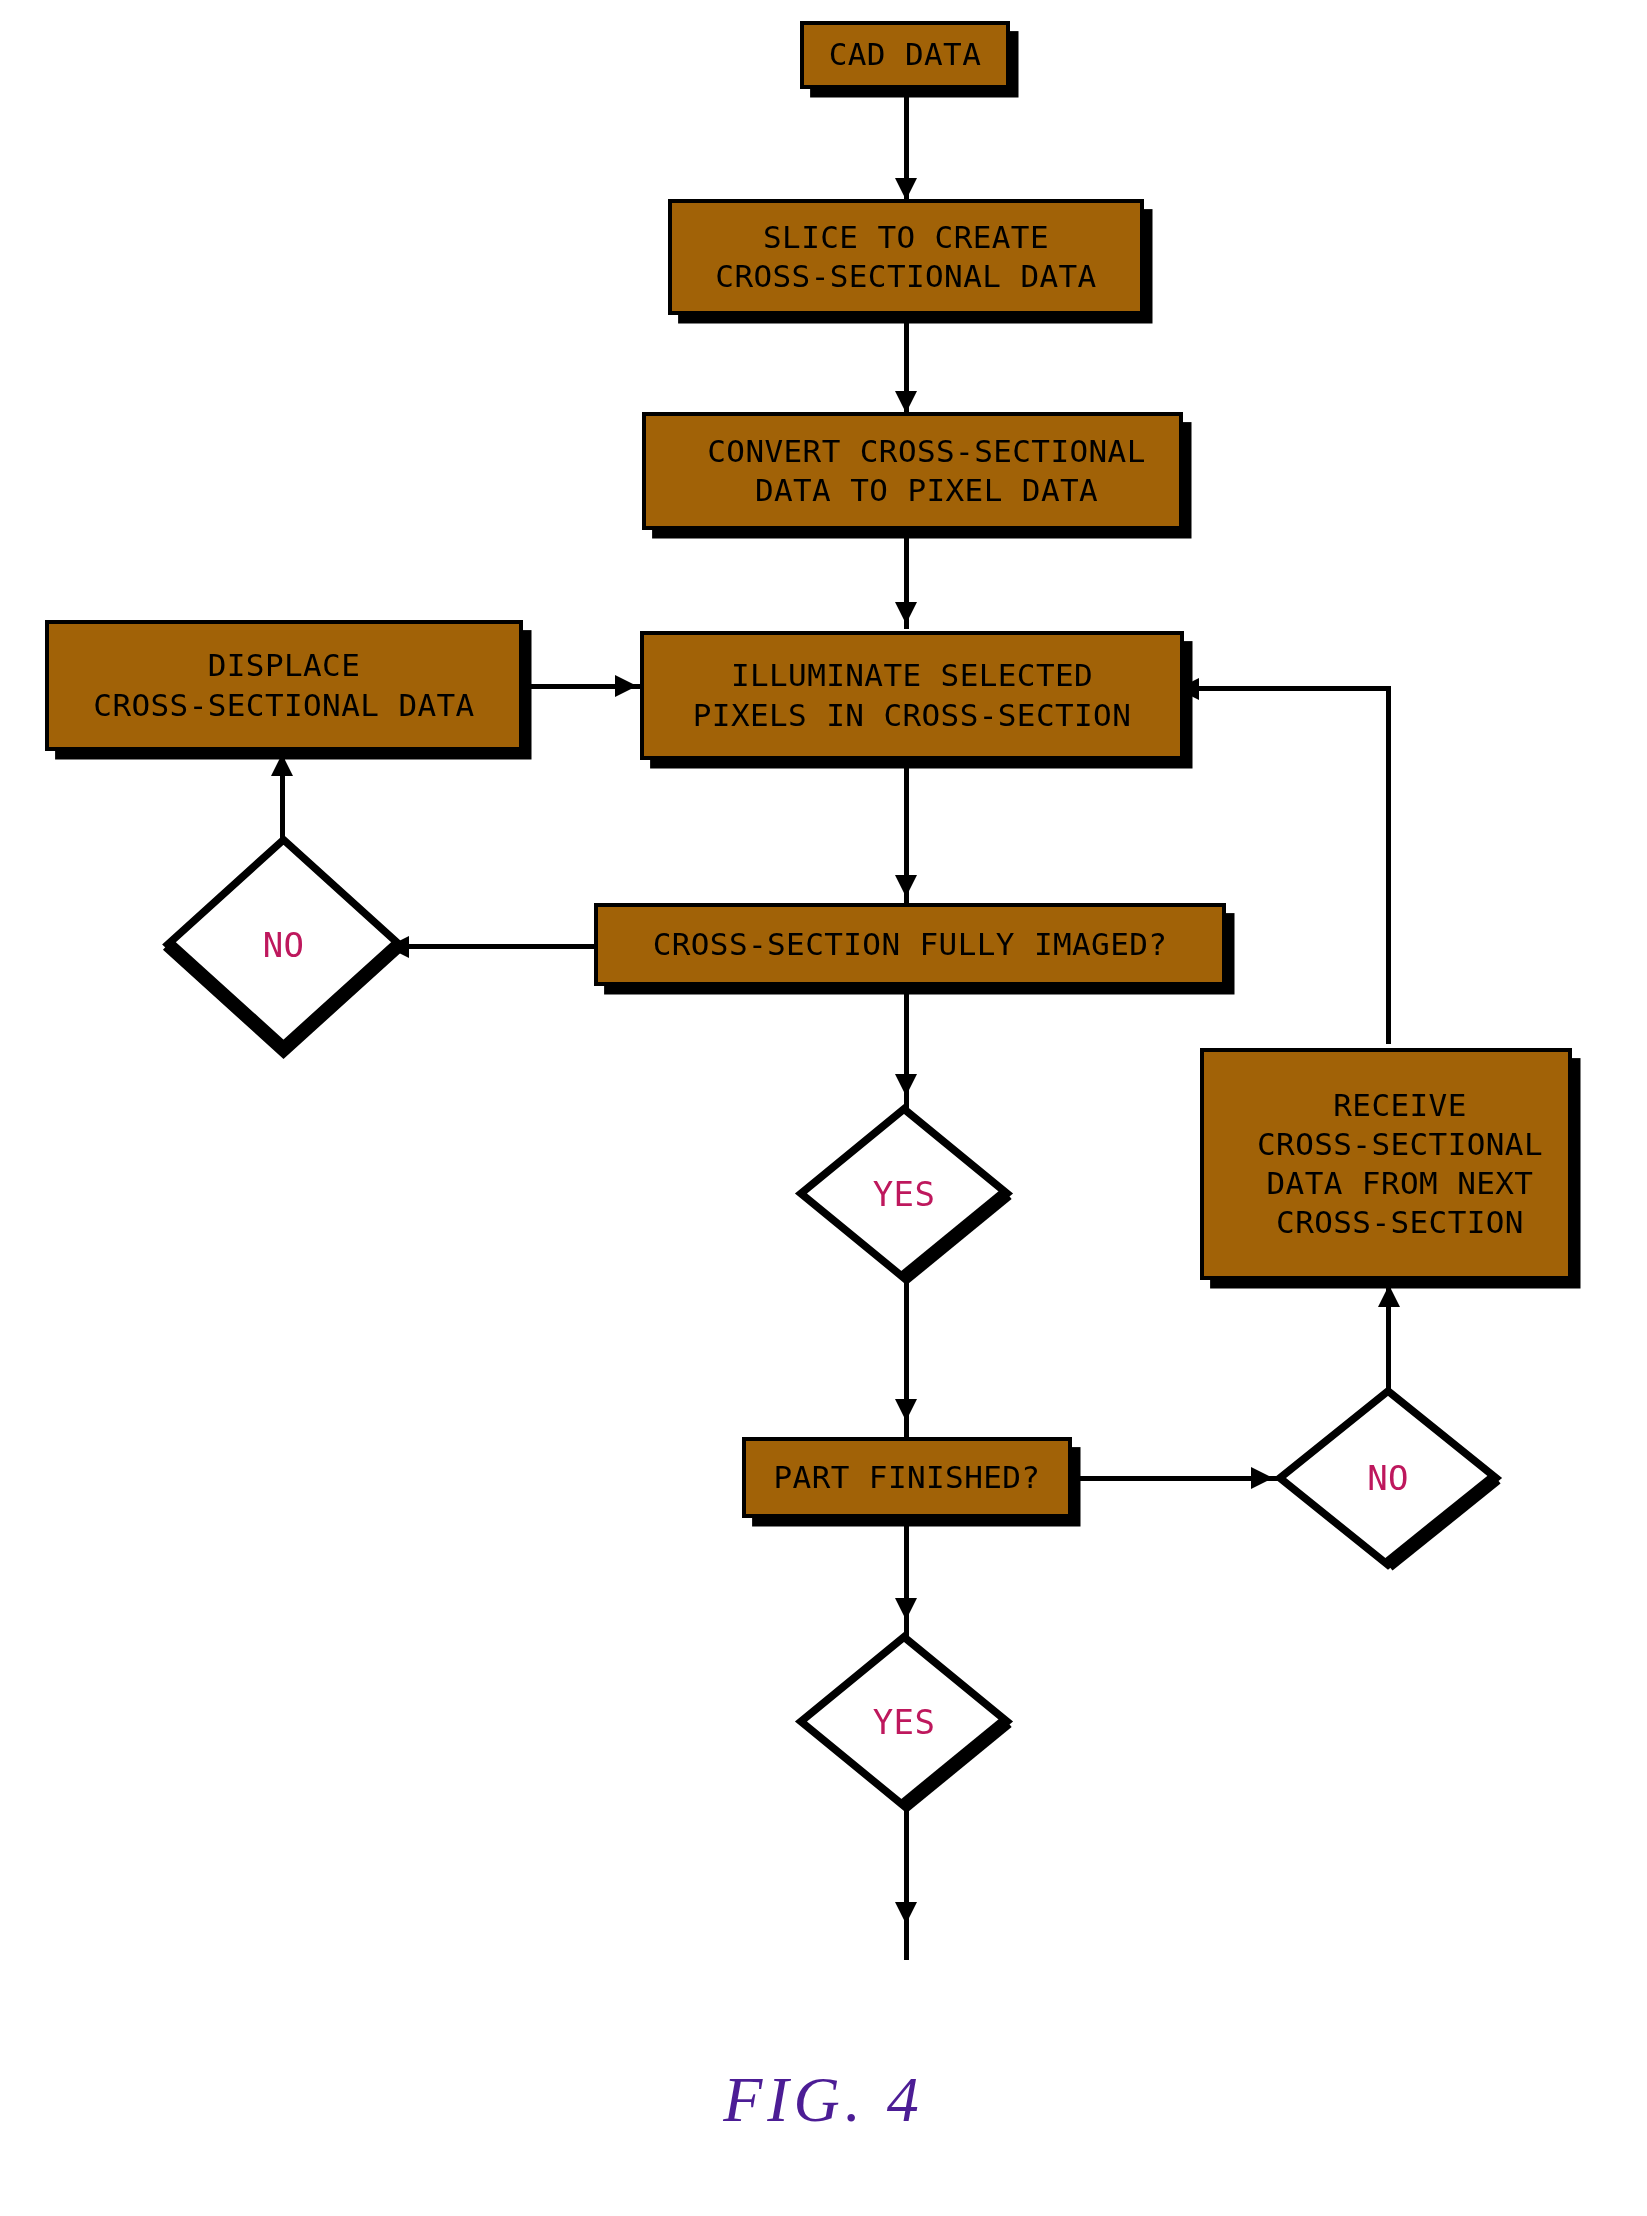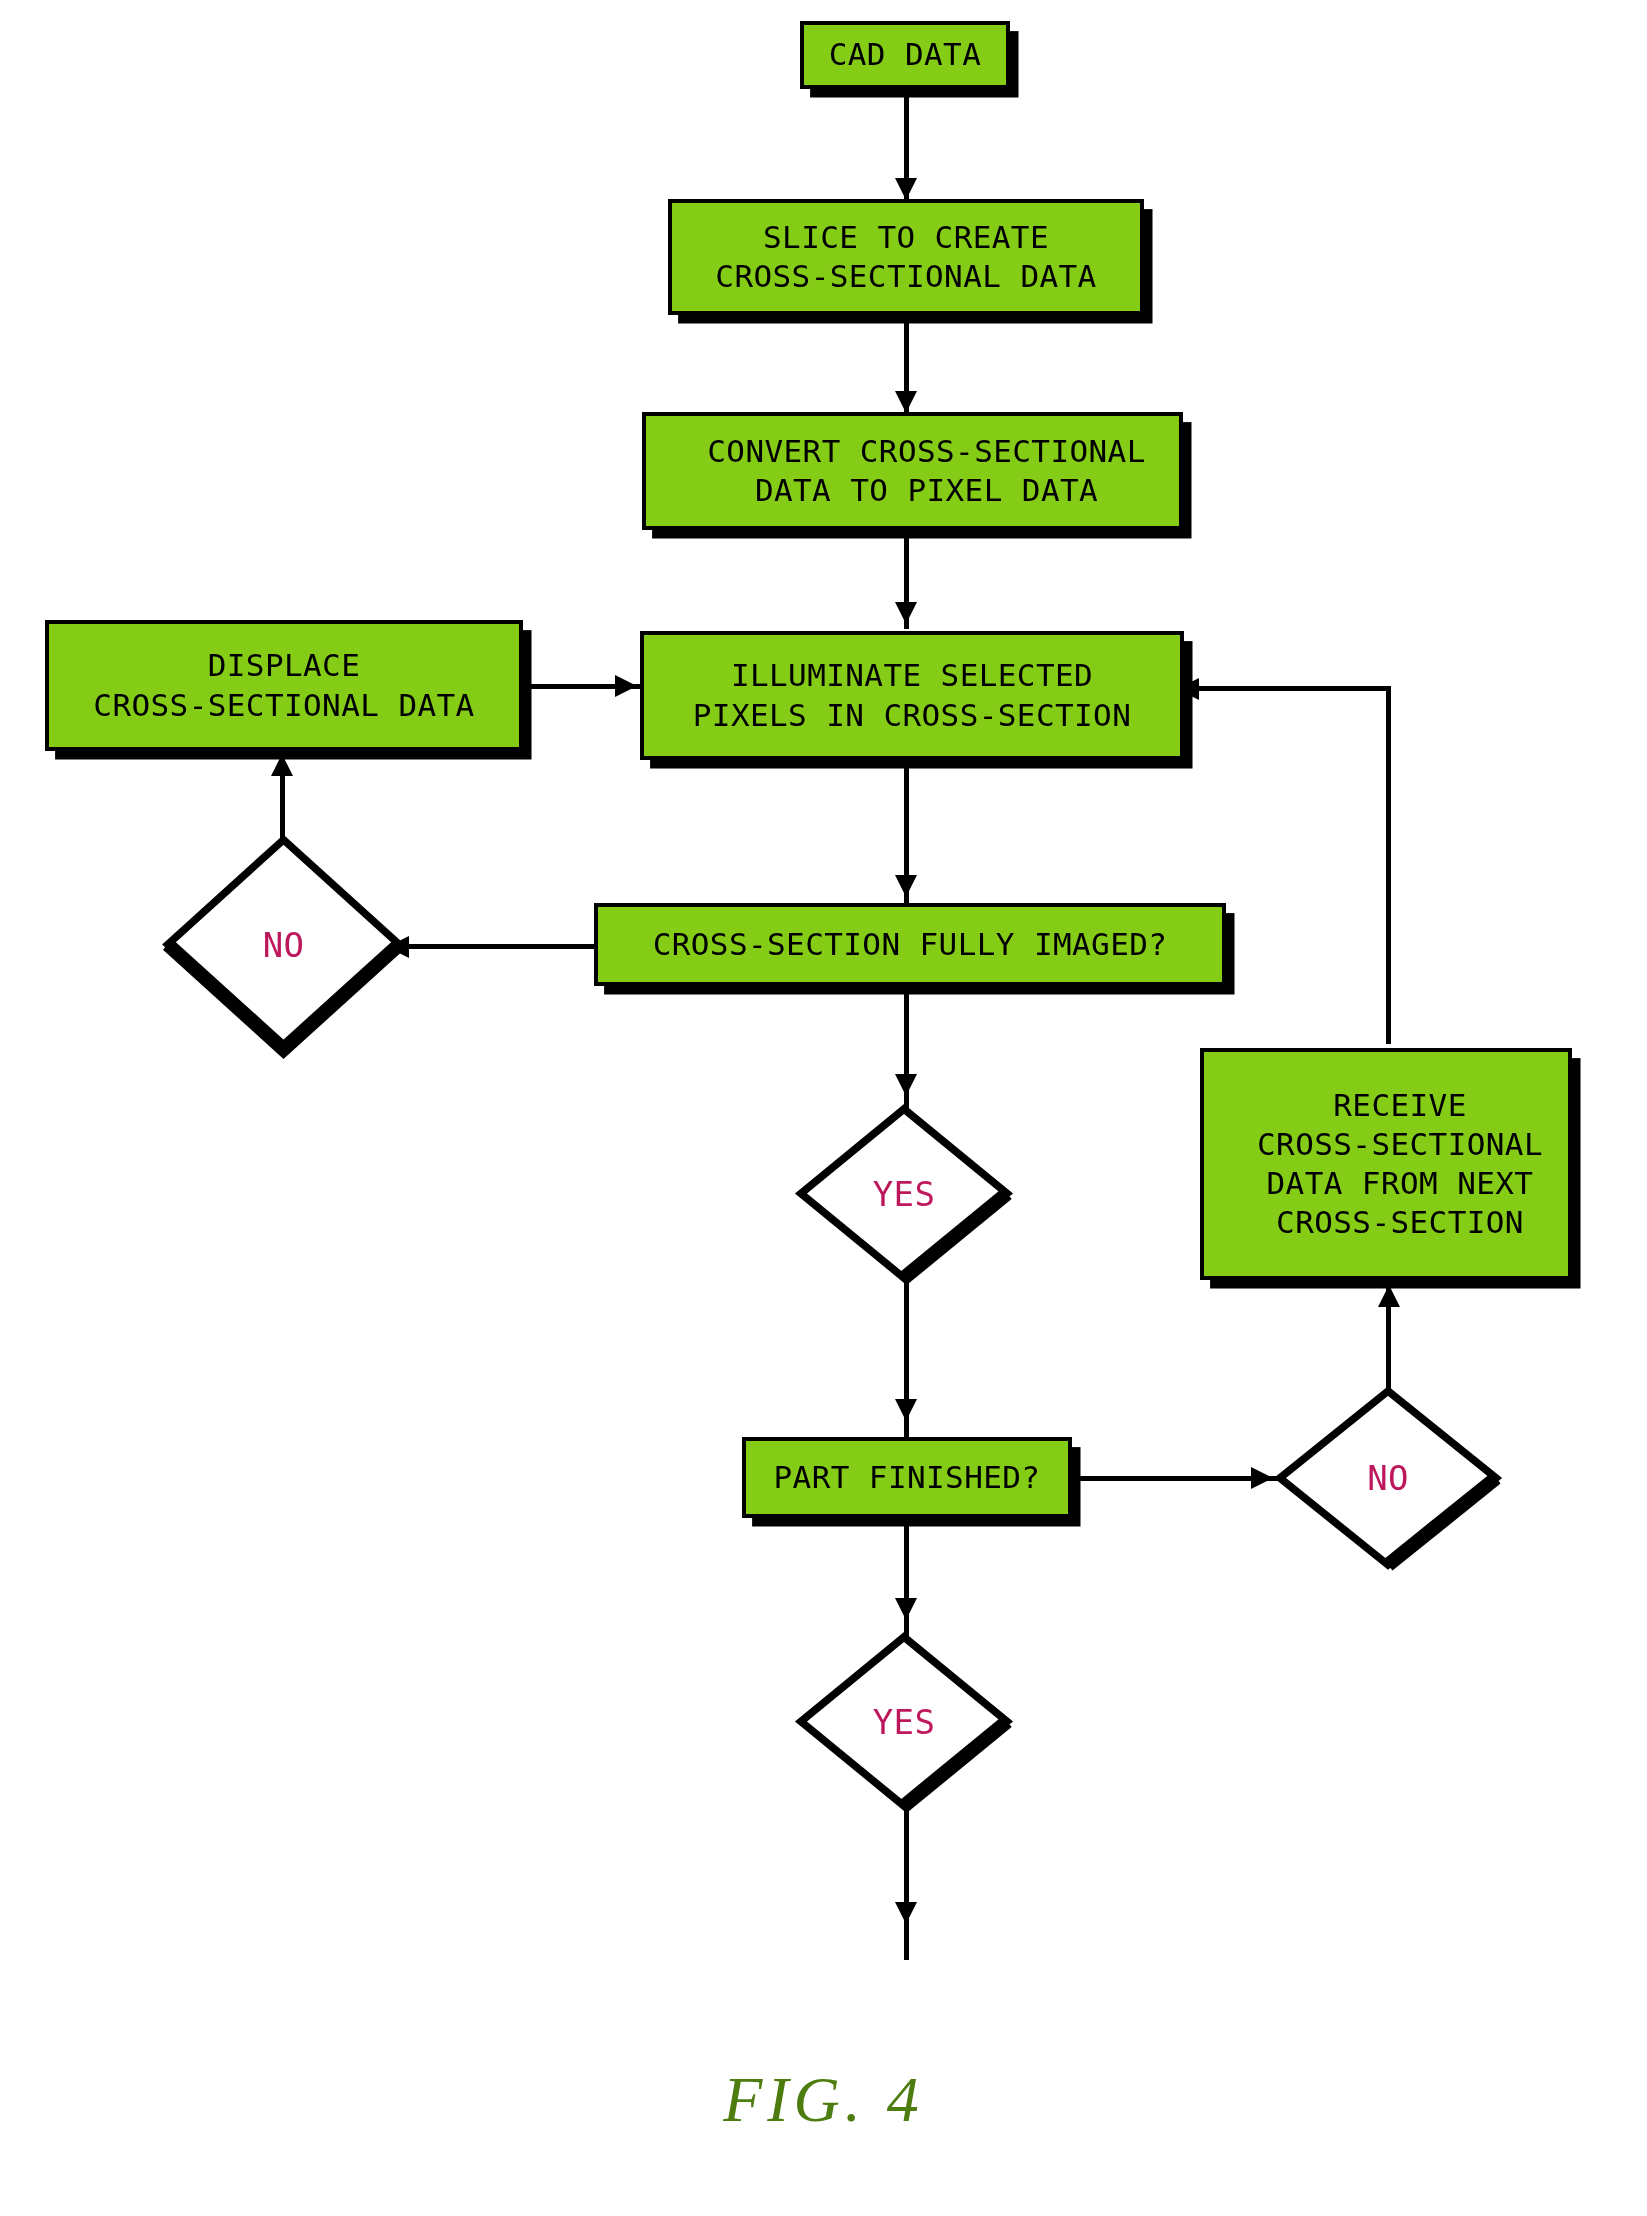--- a/index.html
+++ b/index.html
@@ -13,21 +13,21 @@
     height: 2216px;
     background: #ffffff;
     overflow: hidden;
     font-family: "DejaVu Sans Mono", "Liberation Mono", monospace;
   }
 
   
   .box {
     position: absolute;
     box-sizing: border-box;
-    background: #84cc16;
+    background: #a16207;
     border: 4.2px solid #000000;
     box-shadow: 9.3px 9.3px 0 -0.8px #000000;
     display: flex;
     align-items: center;
     justify-content: center;
     text-align: center;
     color: #000000;
     letter-spacing: 0.4px;
     line-height: 1.26;
     white-space: pre-line;
@@ -101,21 +101,21 @@
   #fig-caption {
     position: absolute;
     left: 0;
     right: 0;
     top: 2063px;
     text-align: center;
     font-family: "Liberation Serif", "DejaVu Serif", serif;
     font-style: italic;
     font-size: 64px;
     letter-spacing: 5px;
-    color: #4d7c0f;
+    color: #4c1d95;
   }
 </style>
 </head>
 <body>
 
 <div id="page">
 
   <div class="line-v" style="left:904px; top:87px; height:135px;"></div>
   <div class="arrow arrow-down" style="left:895px; top:178px;"></div>
 

